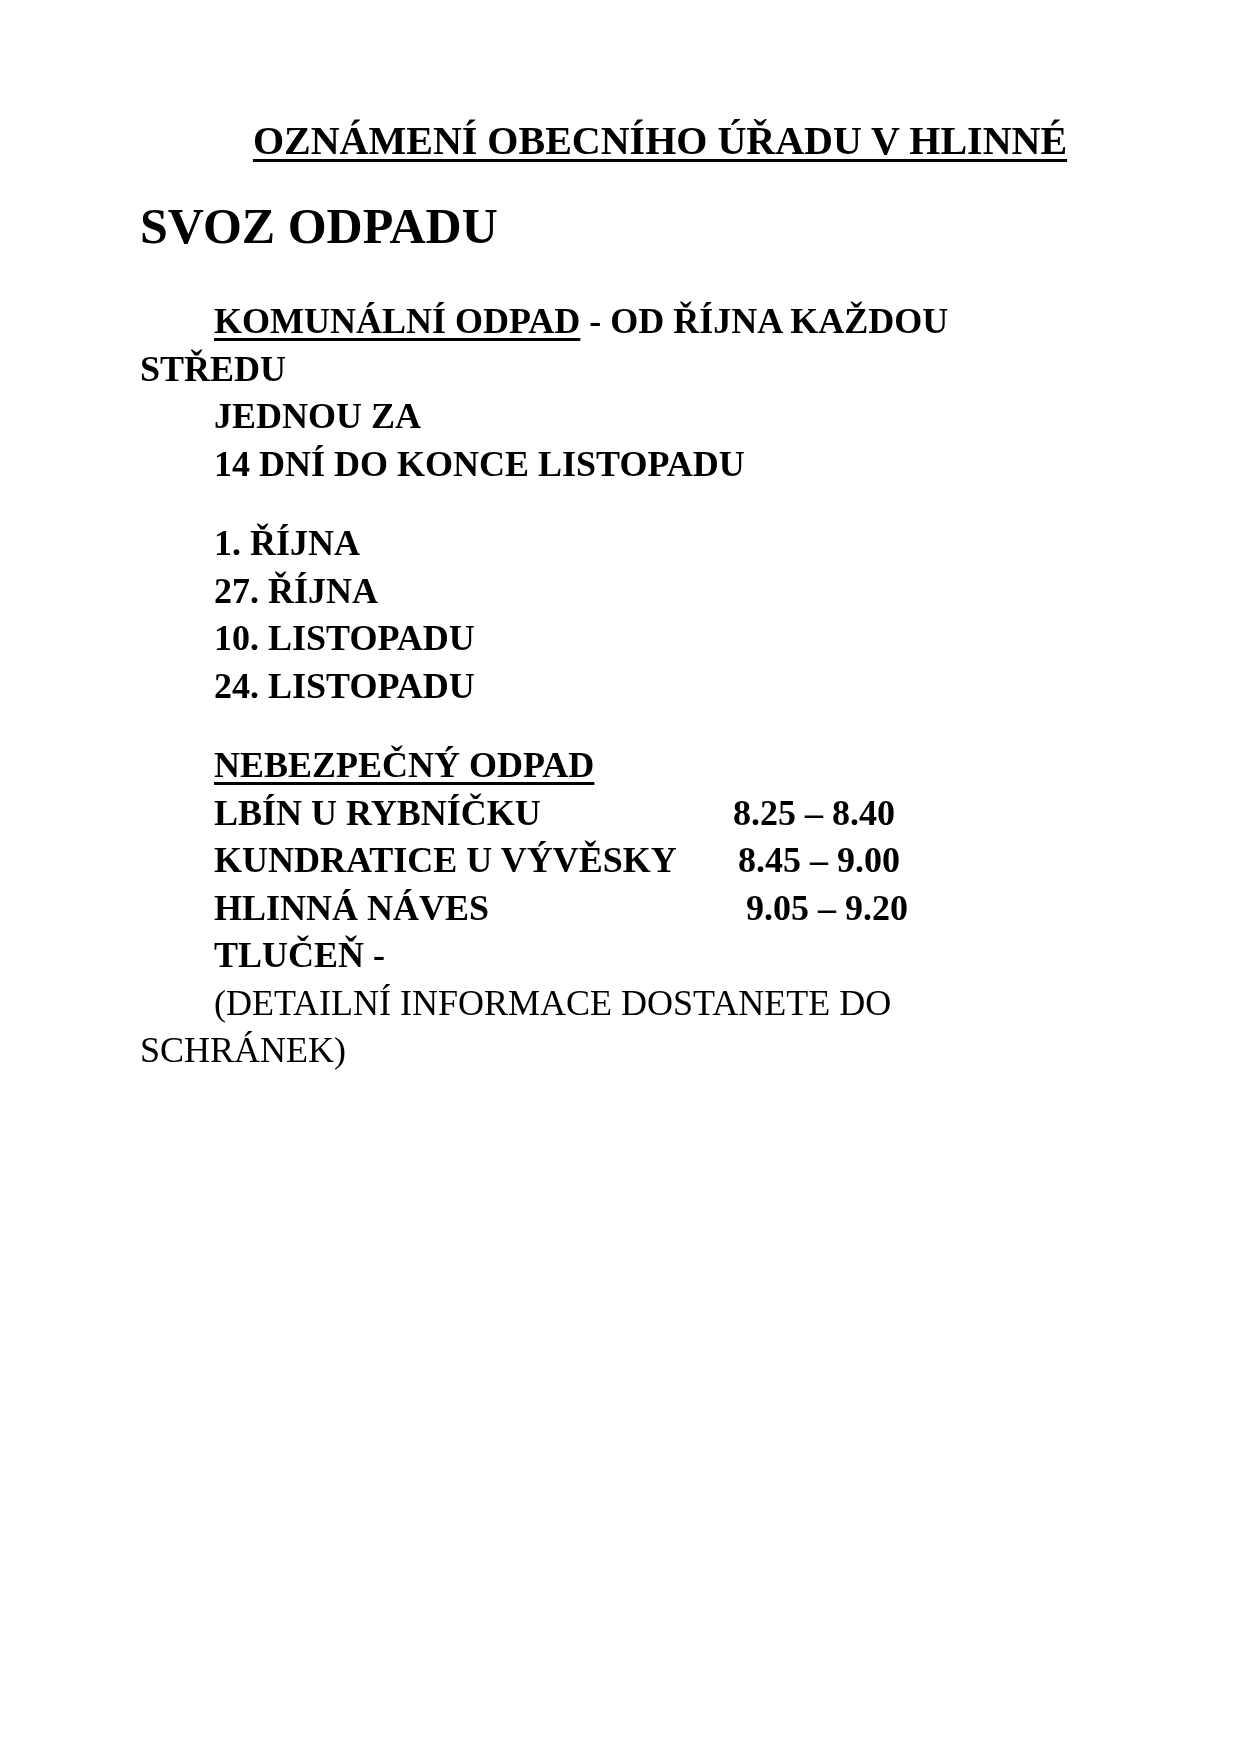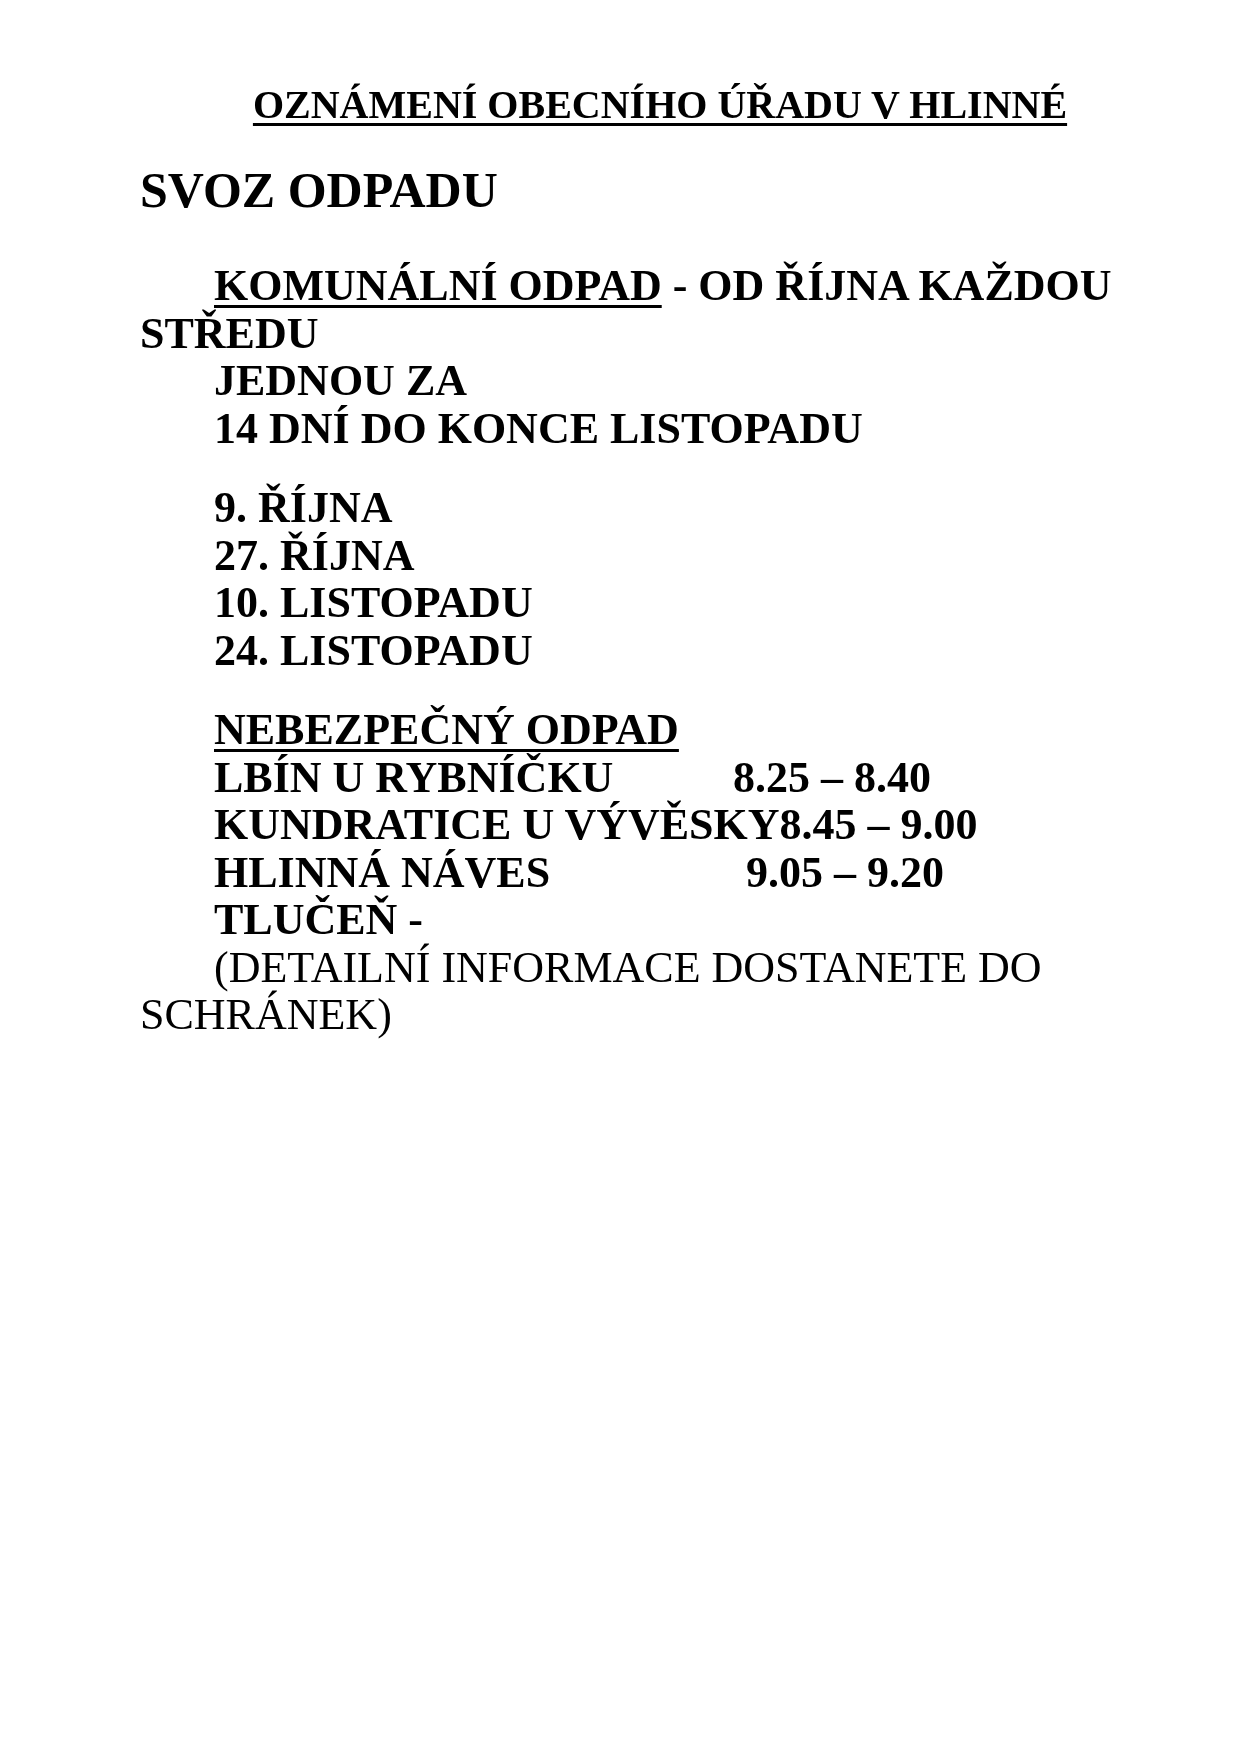--- a/index.html
+++ b/index.html
@@ -8,21 +8,21 @@
     width: 1240px;
     height: 1753px;
     margin: 0 auto;
     background: #ffffff;
     color: #000000;
     font-family: "Liberation Serif", "DejaVu Serif", serif;
     font-weight: 700;
     overflow: hidden;
   }
   .content {
-    padding: 81px 60px 0 140px;
+    padding: 117px 60px 0 140px;
   }
   p { margin: 0; white-space: nowrap; }
 
   .title {
     font-size: 40px;
     line-height: 48px;
     text-align: center;
   }
   .underlined {
     text-decoration: underline;
@@ -30,21 +30,21 @@
     text-underline-offset: 5px;
   }
   .subtitle {
     font-size: 50px;
     line-height: 60px;
     text-align: left;
     margin-top: 31px;
   }
 
   .bodyline {
-    font-size: 44px;
+    font-size: 36px;
     line-height: 47.5px;
   }
   .indent { margin-left: 74px; }
 
   .group-komunalni { margin-top: 42px; }
   .group-bio      { margin-top: 32px; }
   .group-dates    { margin-top: 32px; }
   .group-nebez    { margin-top: 32px; }
 
   .stop-place { display: inline-block; }
@@ -64,21 +64,21 @@
     <p class="title"><span class="underlined">OZNÁMENÍ OBECNÍHO ÚŘADU V HLINNÉ</span></p>
 
     <p class="subtitle">SVOZ ODPADU</p>
 
     <p class="bodyline indent group-komunalni"><span class="underlined">KOMUNÁLNÍ ODPAD</span><span> - OD ŘÍJNA KAŽDOU</span></p>
     <p class="bodyline">STŘEDU</p>
 
     <p class="bodyline indent">JEDNOU ZA</p>
     <p class="bodyline indent">14 DNÍ DO KONCE LISTOPADU</p>
 
-    <p class="bodyline indent group-dates">9. ŘÍJNA</p>
+    <p class="bodyline indent group-dates">1. ŘÍJNA</p>
     <p class="bodyline indent">27. ŘÍJNA</p>
     <p class="bodyline indent">10. LISTOPADU</p>
     <p class="bodyline indent">24. LISTOPADU</p>
 
     <p class="bodyline indent group-nebez"><span class="underlined">NEBEZPEČNÝ ODPAD</span></p>
 
     <p class="bodyline indent stop-row-1"><span class="stop-place">LBÍN U RYBNÍČKU</span><span class="stop-time">8.25 – 8.40</span></p>
     <p class="bodyline indent stop-row-2"><span class="stop-place">KUNDRATICE U VÝVĚSKY</span><span class="stop-time">8.45 – 9.00</span></p>
     <p class="bodyline indent stop-row-3"><span class="stop-place">HLINNÁ NÁVES</span><span class="stop-time">9.05 – 9.20</span></p>
     <p class="bodyline indent stop-row-4"><span class="stop-place">TLUČEŇ -</span><span class="stop-time"></span></p>

